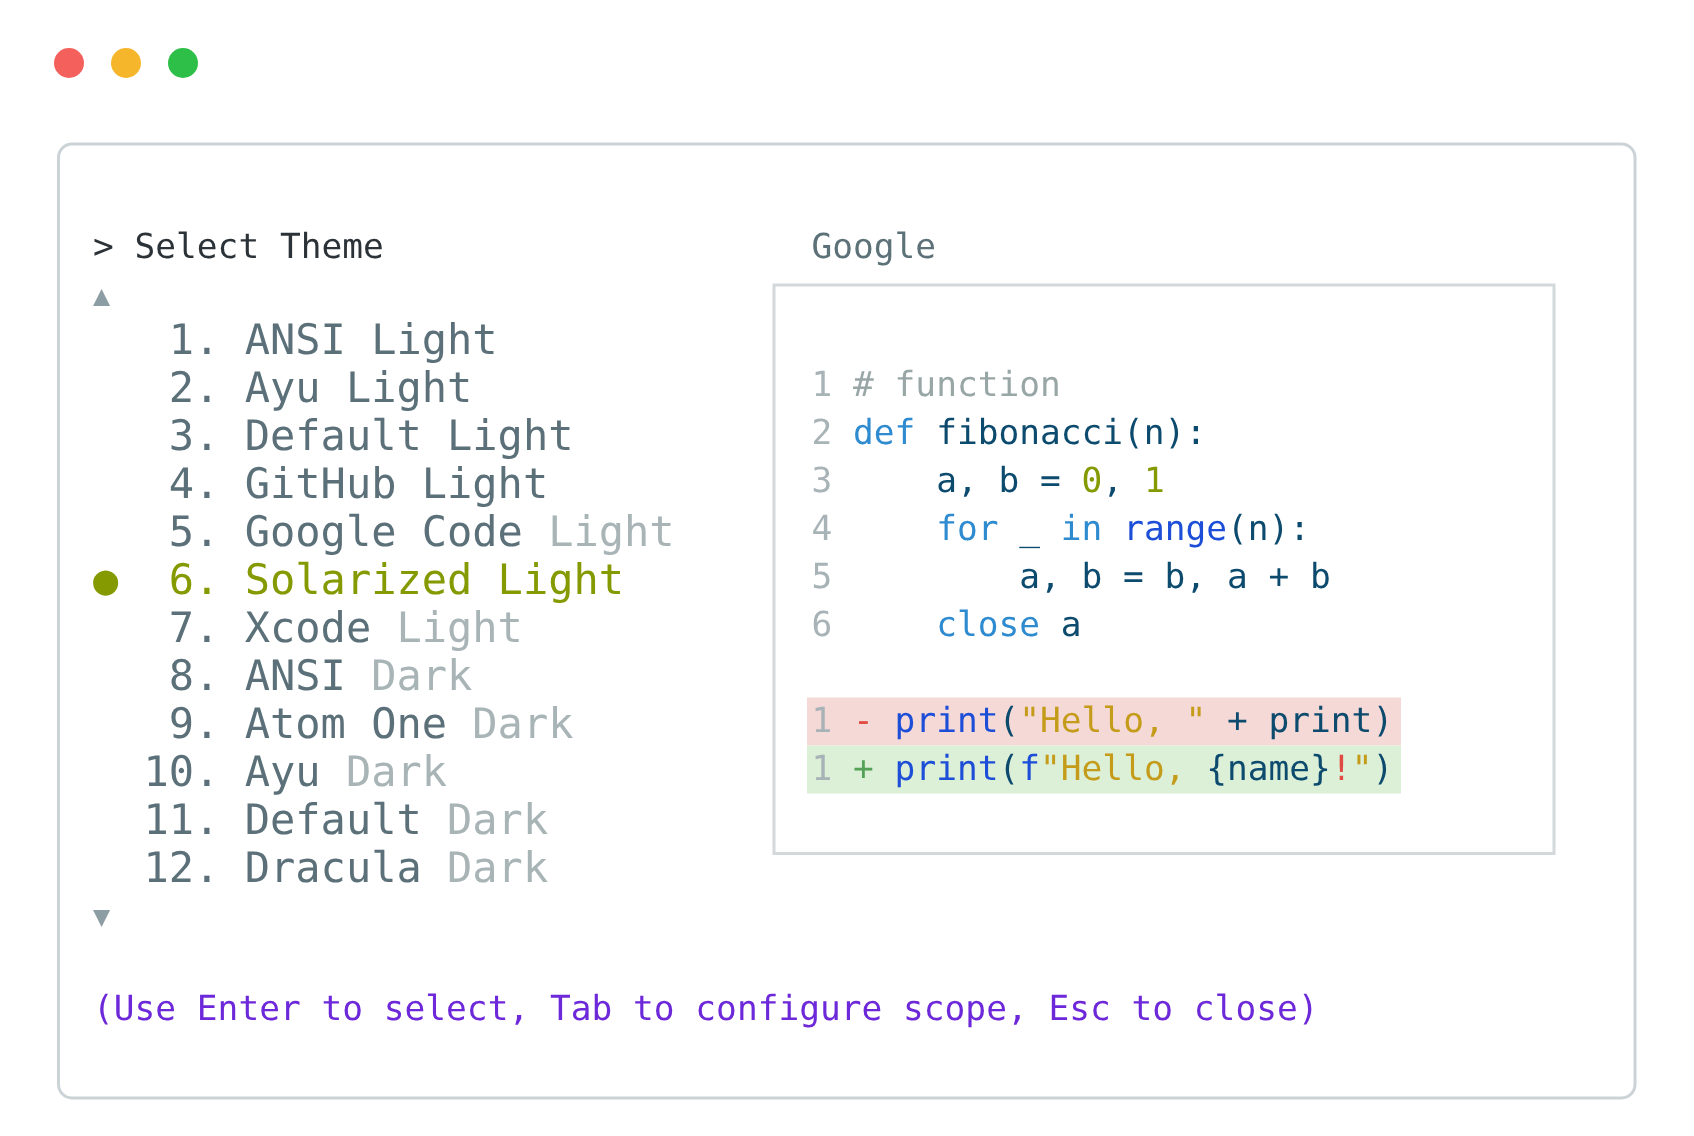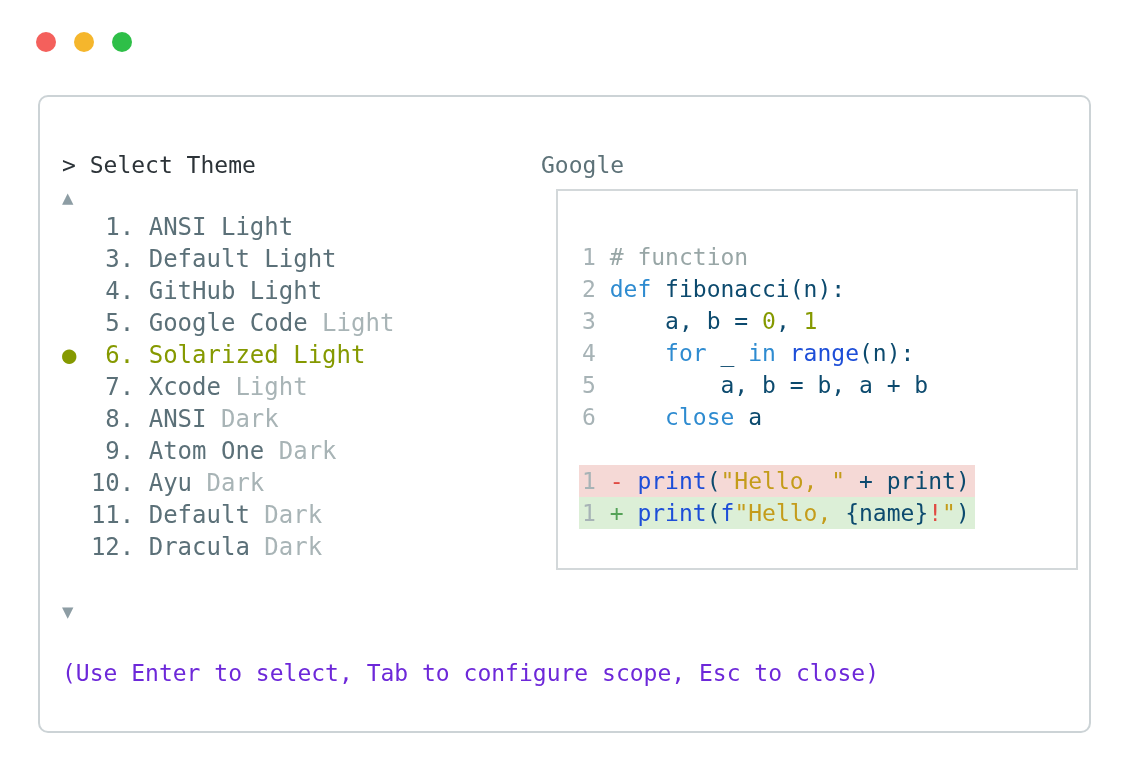--- a/index.html
+++ b/index.html
@@ -11,27 +11,27 @@
   
   .panel{position:absolute;left:38px;top:82px;width:1049px;height:634px;
          border:2px solid #ccd3d6;border-radius:10px;background:#ffffff;margin-top:13px;}
   .mono{font-size:23px;line-height:32px;white-space:pre;}
   .picker-title{position:absolute;left:22px;top:52px;color:#2c3338;}
   .preview-label{position:absolute;left:501px;top:52px;color:#5d7278;}
   .scroll-arrow{position:absolute;left:22px;color:#8d9da4;font-size:19px;line-height:32px;cursor:pointer;}
   .arrow-up{top:84px;}
   .arrow-down{top:498px;}
   .theme-list{position:absolute;left:22px;top:114px;}
-  .theme-item{height:32px;font-size:24px;line-height:32px;white-space:pre;color:#5b7078;cursor:pointer;}
+  .theme-item{height:32px;font-size:28px;line-height:32px;white-space:pre;color:#5b7078;cursor:pointer;}
   .theme-item .gutter{color:#859900;}
   .theme-item .dim{color:#a8b4b6;}
   .theme-item.selected{color:#859900;}
   .footer-hint{position:absolute;left:22px;top:560px;color:#6d28d9;}
   
-  .preview-box{position:absolute;left:516px;top:92px;width:518px;height:377px;
+  .preview-box{position:absolute;left:475px;top:92px;width:518px;height:377px;
                border:2px solid #d3d8da;background:#ffffff;overflow:hidden;}
   .code{position:absolute;left:24px;top:50px;}
   .code-row{height:32px;font-size:23px;line-height:32px;white-space:pre;}
   .ln{color:#a7b3b6;}
   .tok-txt{color:#0c4a6e;}
   .tok-kw{color:#2e8bd0;}
   .tok-fn{color:#1d4ed8;}
   .tok-str{color:#c49c1a;}
   .tok-num{color:#859900;}
   .tok-red{color:#e04a42;}
@@ -55,20 +55,21 @@
   <div class="panel">
 
     <div class="mono picker-title">&gt; Select Theme</div>
 
     <div class="mono preview-label">Google</div>
 
     <div class="scroll-arrow arrow-up">▲</div>
 
     <div class="theme-list">
         <div class="theme-item"><span class="gutter">  </span><span> 1. </span><span>ANSI </span><span class="">Light</span></div>
+        <div class="theme-item"><span class="gutter">  </span><span> 2. </span><span>Ayu </span><span class="">Light</span></div>
         <div class="theme-item"><span class="gutter">  </span><span> 3. </span><span>Default </span><span class="">Light</span></div>
         <div class="theme-item"><span class="gutter">  </span><span> 4. </span><span>GitHub </span><span class="">Light</span></div>
         <div class="theme-item"><span class="gutter">  </span><span> 5. </span><span>Google Code </span><span class="dim">Light</span></div>
         <div class="theme-item selected"><span class="gutter">● </span><span> 6. </span><span>Solarized </span><span class="">Light</span></div>
         <div class="theme-item"><span class="gutter">  </span><span> 7. </span><span>Xcode </span><span class="dim">Light</span></div>
         <div class="theme-item"><span class="gutter">  </span><span> 8. </span><span>ANSI </span><span class="dim">Dark</span></div>
         <div class="theme-item"><span class="gutter">  </span><span> 9. </span><span>Atom One </span><span class="dim">Dark</span></div>
         <div class="theme-item"><span class="gutter">  </span><span>10. </span><span>Ayu </span><span class="dim">Dark</span></div>
         <div class="theme-item"><span class="gutter">  </span><span>11. </span><span>Default </span><span class="dim">Dark</span></div>
         <div class="theme-item"><span class="gutter">  </span><span>12. </span><span>Dracula </span><span class="dim">Dark</span></div>

